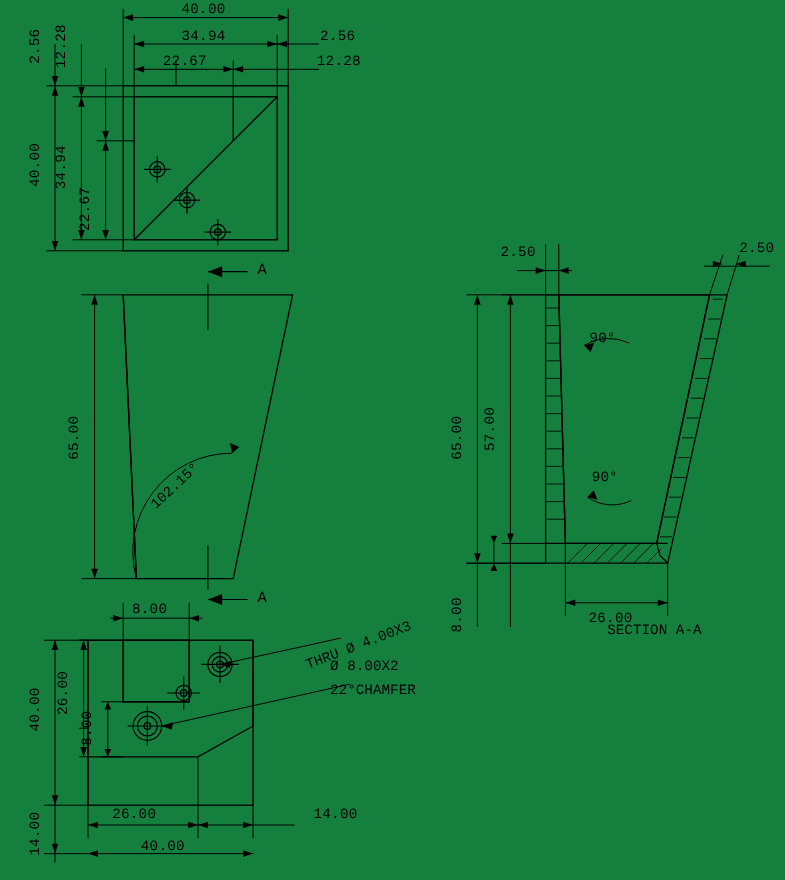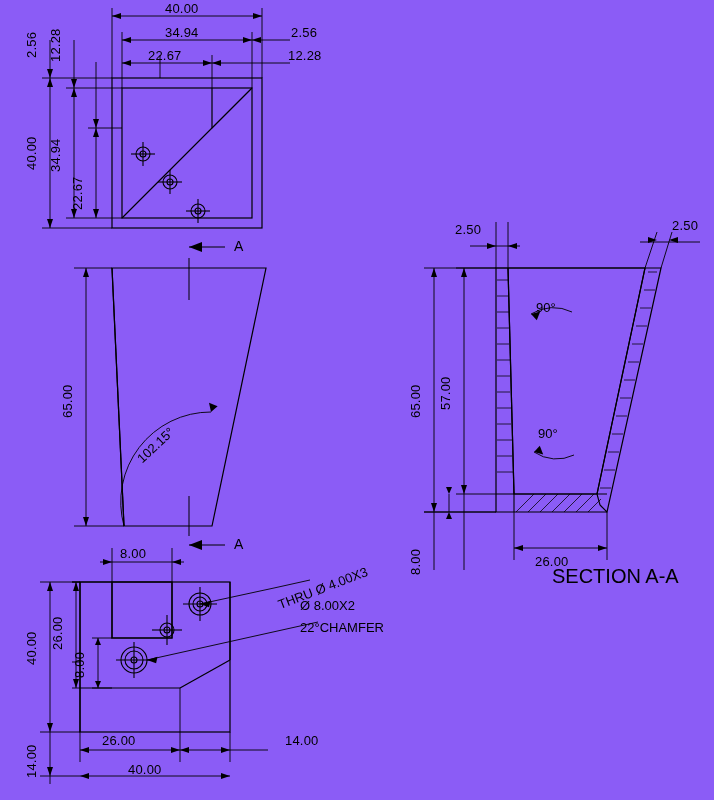--- a/index.html
+++ b/index.html
@@ -4,22 +4,22 @@
 <style>
   html, body {
     margin: 0;
     padding: 0;
     background: #ffffff;
   }
   #sheet {
     position: relative;
     width: 714px;
     height: 800px;
-    background: #8b5cf6;
-    font-family: Liberation Sans, sans-serif;
+    background: #15803d;
+    font-family: Liberation Mono, monospace;
     color: #000000;
     overflow: hidden;
   }
   svg { display: block; }
   .dimtext {
     position: absolute;
     font-size: 13px;
     letter-spacing: 0.2px;
     white-space: nowrap;
     color: #000;
@@ -409,21 +409,21 @@
   <div class="label" style="left:234px; top:536px;">A</div>
 
   <div class="dimtext" style="left:455px; top:222px;">2.50</div>
   <div class="dimtext" style="left:672px; top:218px;">2.50</div>
   <div class="dimtext rot" style="left:408px; top:418px;">65.00</div>
   <div class="dimtext rot" style="left:438px; top:410px;">57.00</div>
   <div class="dimtext rot" style="left:408px; top:575px;">8.00</div>
   <div class="dimtext" style="left:535px; top:554px;">26.00</div>
   <div class="ang" style="left:536px; top:300px;">90°</div>
   <div class="ang" style="left:538px; top:426px;">90°</div>
-  <div class="label" style="left:552px; top:565px; font-size:20px;">SECTION A-A</div>
+  <div class="label" style="left:552px; top:565px; font-size:13px;">SECTION A-A</div>
 
   <div class="dimtext" style="left:120px; top:546px;">8.00</div>
   <div class="dimtext rot" style="left:24px; top:665px;">40.00</div>
   <div class="dimtext rot" style="left:50px; top:650px;">26.00</div>
   <div class="dimtext rot" style="left:72px; top:678px;">8.00</div>
   <div class="dimtext rot" style="left:24px; top:778px;">14.00</div>
   <div class="dimtext" style="left:102px; top:733px;">26.00</div>
   <div class="dimtext" style="left:285px; top:733px;">14.00</div>
   <div class="dimtext" style="left:128px; top:762px;">40.00</div>
 

